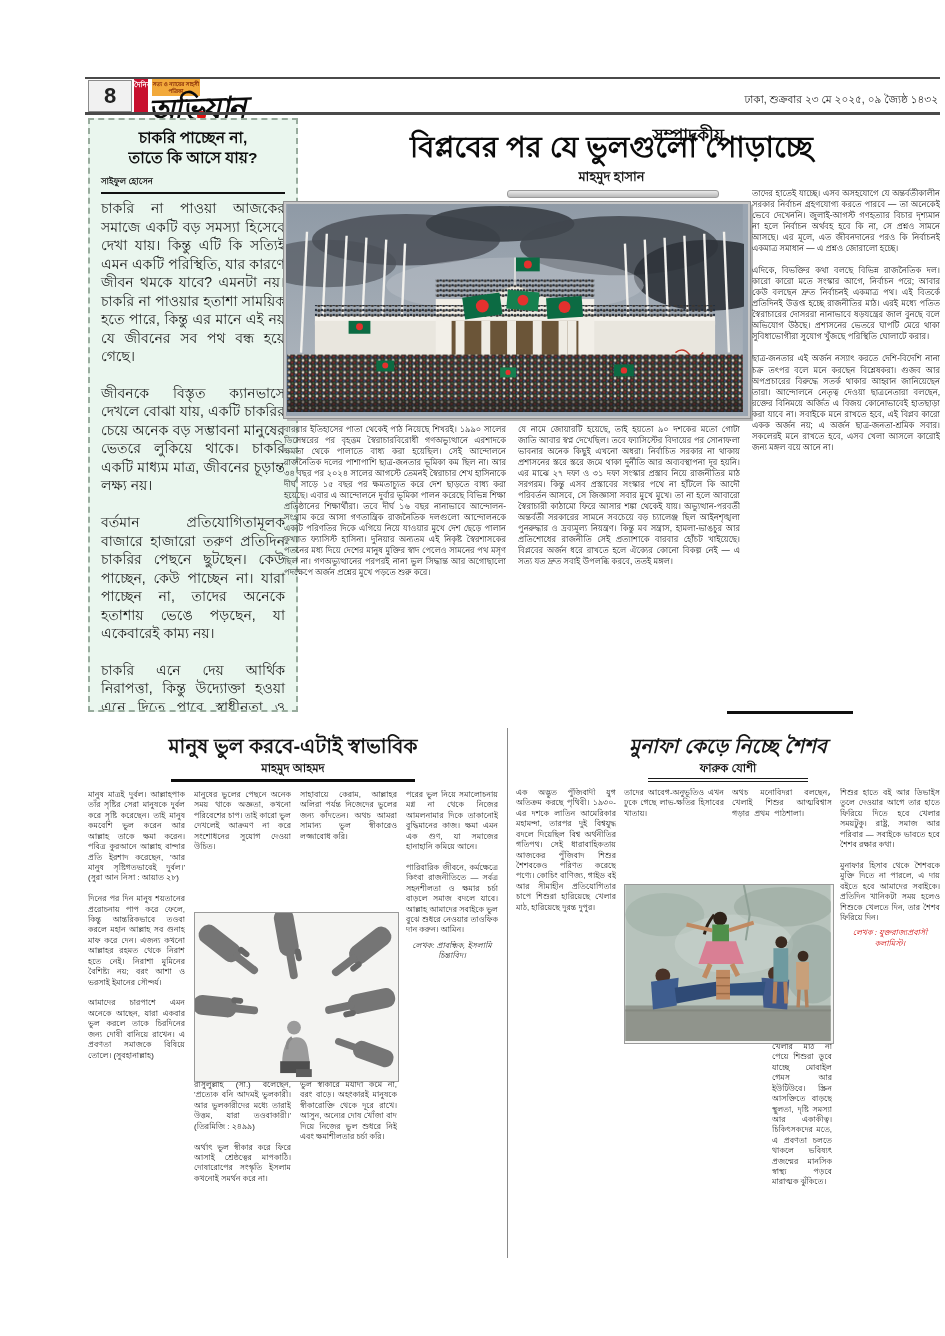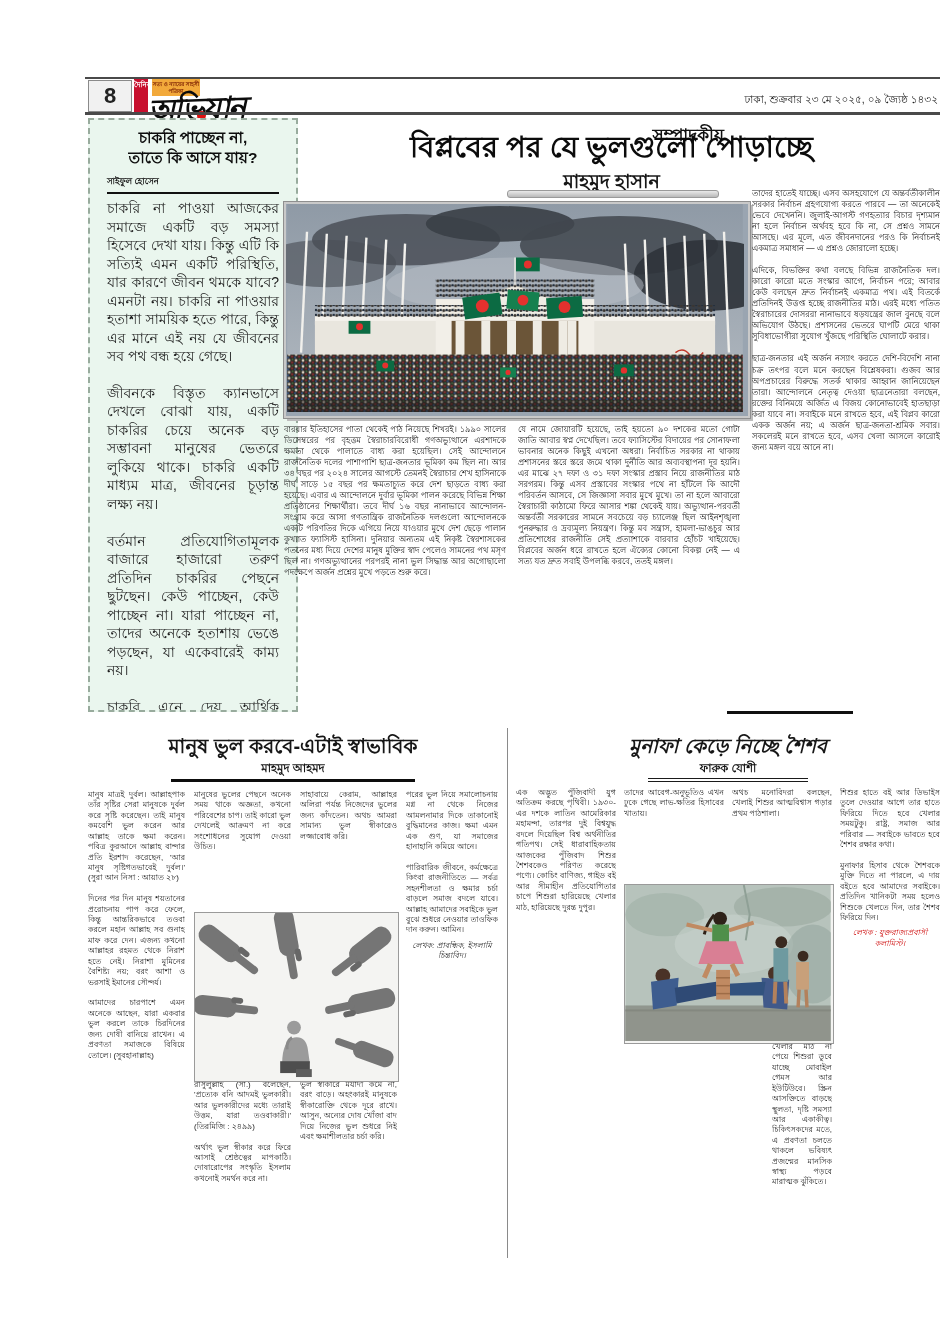--- a/index.html
+++ b/index.html
@@ -14,30 +14,30 @@
               font-size:7px;font-weight:bold;text-align:center;line-height:1.1;padding-top:2px;box-sizing:border-box;}
   .mast-tag{left:152px;top:79px;width:48px;height:17px;background:#f2a93b;color:#7a1d00;
             font-size:5.5px;line-height:1.2;text-align:center;padding-top:2px;box-sizing:border-box;font-weight:bold;}
   .mast-logo{left:148px;top:84px;width:140px;height:38px;font-size:31px;font-weight:900;
              font-style:italic;letter-spacing:-2px;color:#0c0c0c;transform:rotate(-2deg);}
   .mast-dot{left:197px;top:111px;width:9px;height:9px;border-radius:50%;background:#e01111;}
   .section-title{left:474px;top:86px;width:250px;text-align:right;font-size:17px;font-weight:bold;color:#111;margin-top:36px;}
   .dateline{left:640px;top:92px;width:298px;text-align:right;font-size:10.5px;color:#222;}
   
   .green-box{left:88px;top:118px;width:210px;height:594px;background:#eaf6ee;
-             border:2px dashed #98ab9d;box-sizing:border-box;padding:8px 17px;overflow:hidden;}
+             border:2px dashed #98ab9d;box-sizing:border-box;padding:8px 11px;overflow:hidden;}
   .gb-head{font-size:15.5px;font-weight:bold;text-align:center;line-height:1.3;color:#0d0d0d;}
   .gb-byline{font-size:8.5px;font-weight:bold;margin-top:7px;}
   .gb-hr{height:2px;background:#111;margin:3px 0 5px 0;}
   .jt{text-align:justify;white-space:pre-line;}
   .gb-body{font-size:14px;line-height:1.32;color:#1c1c1c;}
   .gb-footer{font-size:8.1px;font-style:italic;margin-top:6px;line-height:1.3;}
   
   .main-head{left:283px;top:124px;width:657px;text-align:center;font-size:29px;font-weight:bold;color:#0b0b0b;}
-  .main-byline{left:283px;top:167px;width:657px;text-align:center;font-size:19px;font-weight:bold;}
+  .main-byline{left:283px;top:167px;width:657px;text-align:center;font-size:13px;font-weight:bold;}
   .byline-pill{left:507px;top:190px;width:210px;height:6px;border:1px solid #9a9a9a;border-radius:3px;
                background:linear-gradient(#e9e9e9,#b9b9b9);}
   .photo-frame{left:284px;top:202px;width:462px;height:212px;border:2px solid #c9c9c9;outline:1px solid #8f8f8f;
                box-shadow:3px 3px 0 #bcbcbc;overflow:hidden;background:#9aa5b1;}
   .body-col{font-size:8.3px;line-height:1.33;color:#1a1a1a;overflow:hidden;}
   .side-col{left:752px;top:188px;width:188px;height:522px;}
   .ucol1{left:284px;top:424px;width:222px;height:288px;}
   .ucol2{left:518px;top:424px;width:222px;height:288px;}
   .end-rule{left:727px;top:711px;width:126px;height:3px;background:#101010;}
   
@@ -267,21 +267,21 @@
   <div class="abs ba-headR">মুনাফা কেড়ে নিচ্ছে শৈশব</div>
   <div class="abs ba-bylineR">ফারুক যোশী</div>
   <div class="abs ba-ruleR"></div>
 
   <div class="abs ncol jt" style="left:516px;top:788px;width:100px;height:458px;">এক অদ্ভুত পুঁজিবাদী যুগ অতিক্রম করছে পৃথিবী। ১৯৩০-এর দশকে লাতিন আমেরিকার মহামন্দা, তারপর দুই বিশ্বযুদ্ধ বদলে দিয়েছিল বিশ্ব অর্থনীতির গতিপথ। সেই ধারাবাহিকতায় আজকের পুঁজিবাদ শিশুর শৈশবকেও পরিণত করেছে পণ্যে। কোচিং বাণিজ্য, গাইড বই আর সীমাহীন প্রতিযোগিতার চাপে শিশুরা হারিয়েছে খেলার মাঠ, হারিয়েছে দুরন্ত দুপুর।</div>
   <div class="abs" style="left:624px;top:788px;width:100px;height:458px;">
     <div class="ncol jt" style="height:92px;">তাদের আবেগ-অনুভূতিও এখন ঢুকে গেছে লাভ-ক্ষতির হিসাবের খাতায়।</div>
     <div class="spacerR"></div>
   </div>
   <div class="abs" style="left:732px;top:788px;width:100px;height:458px;">
-    <div class="ncol jt" style="height:92px;">অথচ মনোবিদরা বলছেন, খেলাই শিশুর আত্মবিশ্বাস গড়ার প্রথম পাঠশালা।</div>
+    <div class="ncol jt" style="height:92px;font-family:Liberation Mono, monospace;">অথচ মনোবিদরা বলছেন, খেলাই শিশুর আত্মবিশ্বাস গড়ার প্রথম পাঠশালা।</div>
     <div class="spacerR"></div>
     <div class="ncol jt" style="height:200px;margin-left:40px;">খেলার মাঠ না পেয়ে শিশুরা ডুবে যাচ্ছে মোবাইল গেমস আর ইউটিউবে। স্ক্রিন আসক্তিতে বাড়ছে স্থূলতা, দৃষ্টি সমস্যা আর একাকীত্ব। চিকিৎসকদের মতে, এ প্রবণতা চলতে থাকলে ভবিষ্যৎ প্রজন্মের মানসিক স্বাস্থ্য পড়বে মারাত্মক ঝুঁকিতে।</div>
   </div>
   <div class="abs" style="left:840px;top:788px;width:100px;height:458px;">
     <div class="ncol jt">শিশুর হাতে বই আর ডিভাইস তুলে দেওয়ার আগে তার হাতে ফিরিয়ে দিতে হবে খেলার সময়টুকু। রাষ্ট্র, সমাজ আর পরিবার — সবাইকে ভাবতে হবে শৈশব রক্ষার কথা।
 
 মুনাফার হিসাব থেকে শৈশবকে মুক্তি দিতে না পারলে, এ দায় বইতে হবে আমাদের সবাইকে। প্রতিদিন খানিকটা সময় হলেও শিশুকে খেলতে দিন, তার শৈশব ফিরিয়ে দিন।</div>
     <div class="ncol footer-red">লেখক : যুক্তরাজ্যপ্রবাসী কলামিস্ট।</div>
   </div>
 

